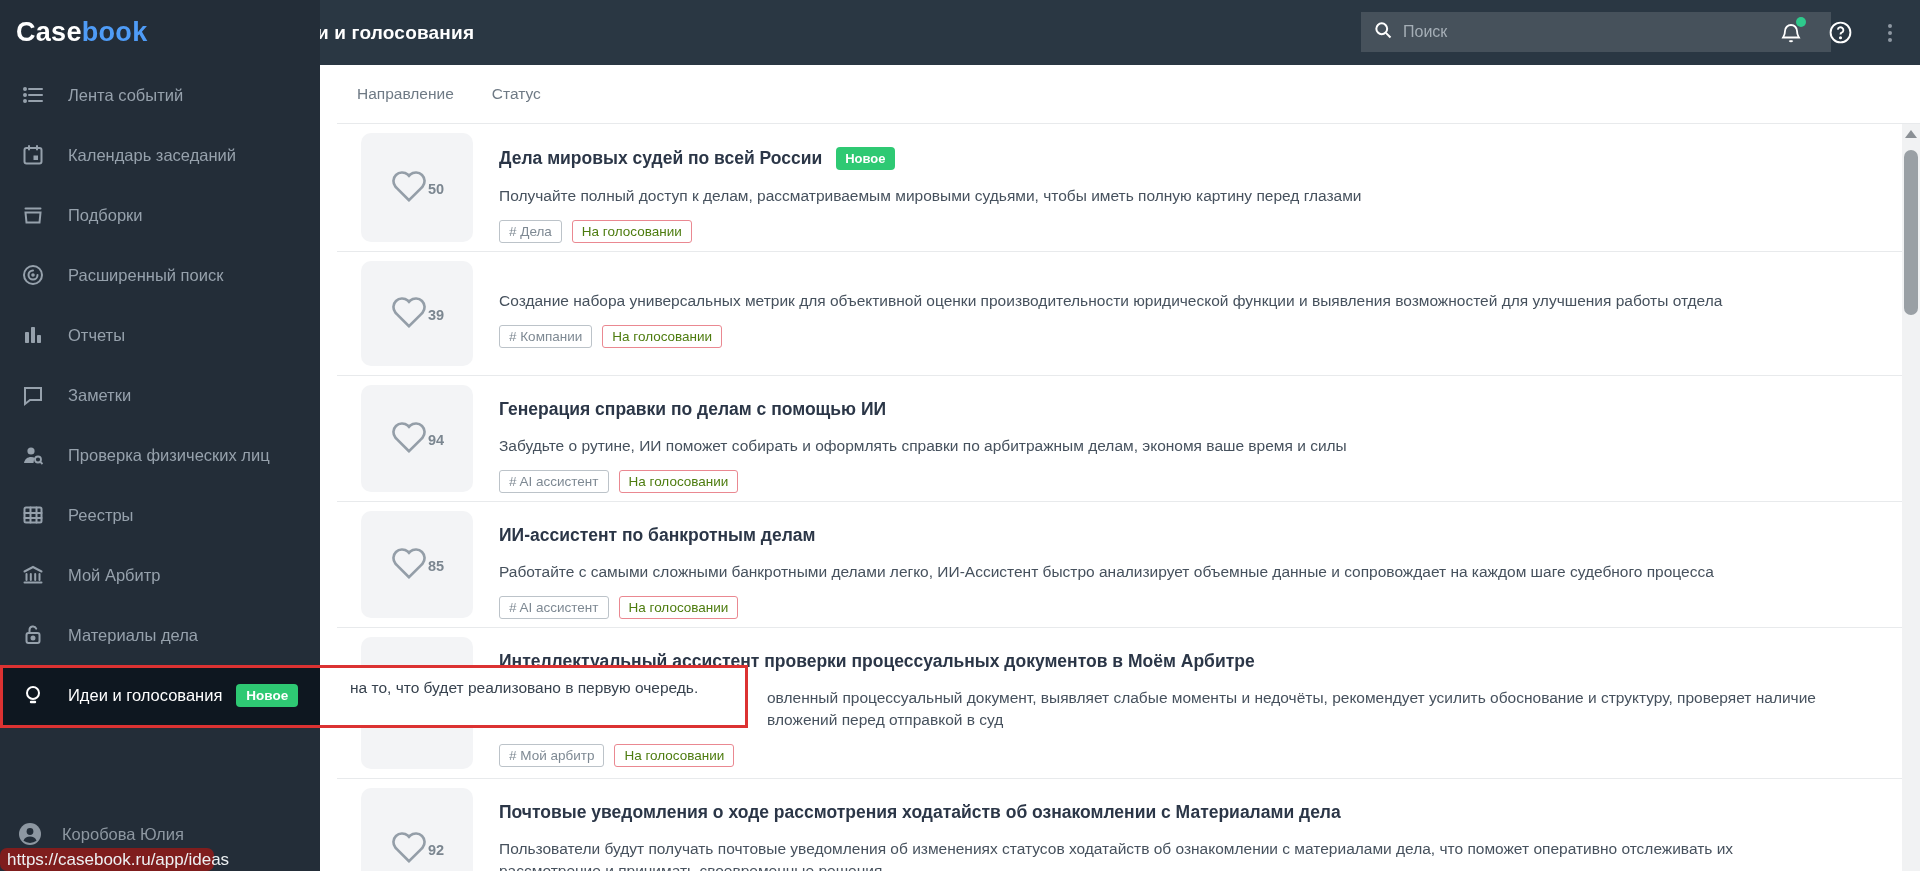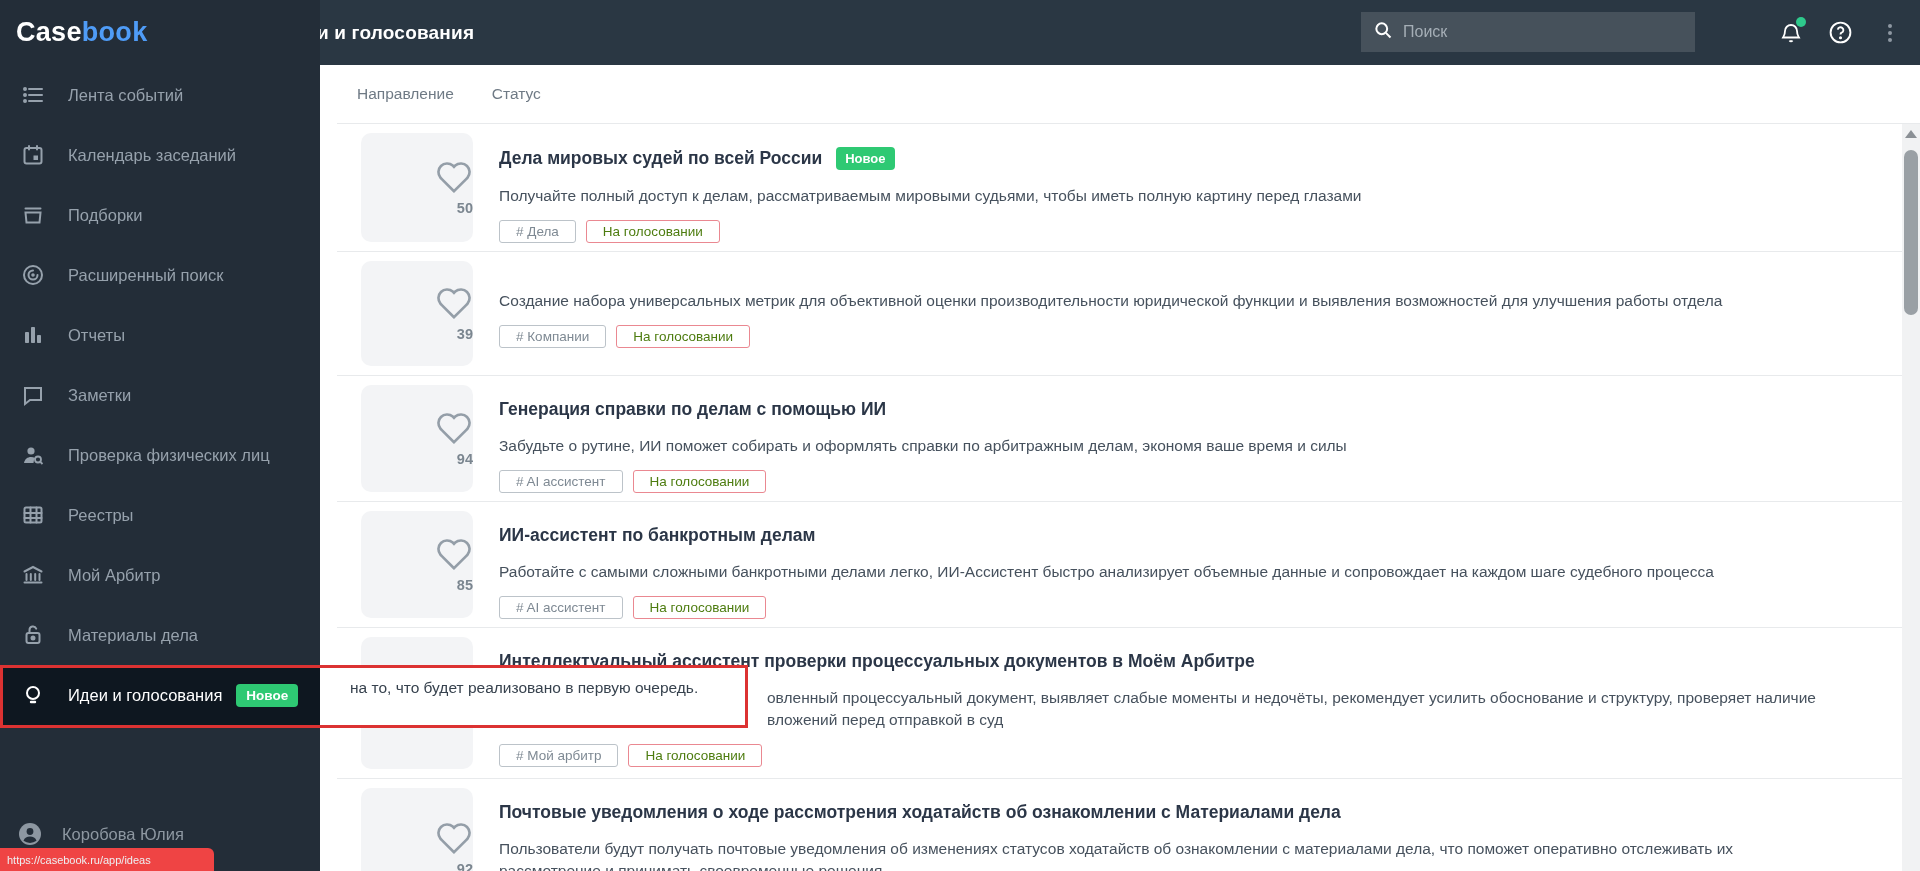--- a/index.html
+++ b/index.html
@@ -5,21 +5,21 @@
   * { margin:0; padding:0; box-sizing:border-box; }
   html,body { width:1920px; height:871px; overflow:hidden;
     font-family:"Liberation Sans", sans-serif; background:#fff; }
   .app { position:relative; width:1920px; height:871px; overflow:hidden; }
 
   
   .header { position:absolute; left:0; top:0; width:1920px; height:65px;
     background:#2a3743; z-index:5; }
   .page-title { position:absolute; left:280px; top:0; line-height:65px;
     color:#ffffff; font-size:19px; font-weight:bold; letter-spacing:.2px; }
-  .search-box { position:absolute; left:1361px; top:12px; width:334px; height:40px;
+  .search-box { position:absolute; left:1361px; top:12px; width:470px; height:40px;
     background:#46515b; border-radius:0; display:flex; align-items:center; padding:0 12px; }
   .search-box svg { flex:0 0 auto; }
   .search-input { background:transparent; border:none; outline:none; color:#dfe4e8;
     font-size:16px; margin-left:10px; width:330px; font-family:"Liberation Sans",sans-serif; }
   .search-input::placeholder { color:#a5aeb6; }
   .hdr-icon { position:absolute; top:0; height:65px; display:flex; align-items:center;
     justify-content:center; width:36px; cursor:pointer; }
   .hdr-bell { left:1773px; } .hdr-help { left:1822px; } .hdr-kebab { left:1872px; }
   .bell-dot { position:absolute; top:17px; right:3px; width:10px; height:10px;
     border-radius:50%; background:#2ec98c; }
@@ -42,32 +42,32 @@
   .side-user .ico { margin-right:20px; display:flex; }
 
   
   .content { position:absolute; left:320px; top:65px; right:0; bottom:0;
     background:#fff; z-index:1;margin-left:17px; }
   .filterbar { height:59px; border-bottom:1px solid #e8eaec; display:flex;
     align-items:center; padding-left:20px; }
   .filter { color:#6f7a85; font-size:15.5px; margin-right:38px; cursor:pointer; }
   .idea-row { display:flex; padding:8px 30px 8px 24px; border-bottom:1px solid #e8eaec; }
   .vote-card { flex:0 0 112px; background:#f3f4f6; border-radius:10px; margin:1px 0;
-    display:flex; flex-direction:column; align-items:flex-end; justify-content:center;
+    display:flex; flex-direction:row; align-items:center; justify-content:center;
     cursor:pointer; }
   .vote-count { color:#7b8690; font-size:14.5px; font-weight:bold; margin-top:2px; }
   .idea-body { flex:1; padding:15px 0 0 26px; }
   .idea-title { color:#2b3647; font-size:17.5px; font-weight:bold; display:flex;
     align-items:center; cursor:pointer; }
   .title-badge { margin-left:14px; background:#2ec973; color:#fff; font-size:13px;
     font-weight:bold; padding:4px 9px; border-radius:4px; }
   .idea-desc { margin-top:15px; color:#46515d; font-size:15.5px; line-height:22px; }
   .desc-line.indent { padding-left:268px; }
   .idea-tags { margin-top:13px; display:flex; }
-  .chip { font-size:13.5px; border-radius:3px; padding:3px 16px; margin-right:10px; }
+  .chip { font-size:13.5px; border-radius:3px; padding:3px 9px; margin-right:10px; }
   .chip.tag { color:#7e8993; border:1px solid #bcc3c9; }
   .chip.status { color:#4d7c0f; border:1px solid #ea8891; }
   .row-1 { min-height:125px; } .row-2 { min-height:124px; } .row-3 { min-height:125px; }
   .row-4 { min-height:124px; } .row-5 { min-height:151px; } .row-6 { min-height:140px; border-bottom:none; }
 
   
   .scrollbar { position:absolute; right:0; top:124px; bottom:0; width:18px;
     background:#f1f2f3; z-index:4; }
   .scroll-up { position:absolute; top:6px; left:3px; width:0; height:0;
     border-left:6px solid transparent; border-right:6px solid transparent;
@@ -76,22 +76,22 @@
     background:#9aa0a5; border-radius:8px; cursor:grab; }
 
   
   .annotation { position:absolute; left:0; top:665px; width:748px; height:63px;
     border:3px solid #dc3232; z-index:50; pointer-events:none; }
   .tooltip { position:absolute; left:317px; top:0; right:0; bottom:0; background:#fff;
     padding:8px 0 0 30px; color:#37424e; font-size:15.5px; line-height:23px; }
 
   
   .statusbar { position:absolute; left:0; bottom:0; width:214px; height:23px;
-    background:#ef4444; border-top-right-radius:6px; color:#edf0f2; font-size:11px;
-    display:flex; align-items:center; padding-left:7px; z-index:60; }
+    background:#7f1d1d; border-top-right-radius:6px; color:#edf0f2; font-size:17px;
+    display:flex; align-items:center; padding-left:7px; z-index:60;border-radius:7px; }
 </style>
 </head>
 <body>
 
 <div class="app">
 
   <div class="header">
     <div class="page-title">Идеи и голосования</div>
     <div class="search-box">
       <span>

